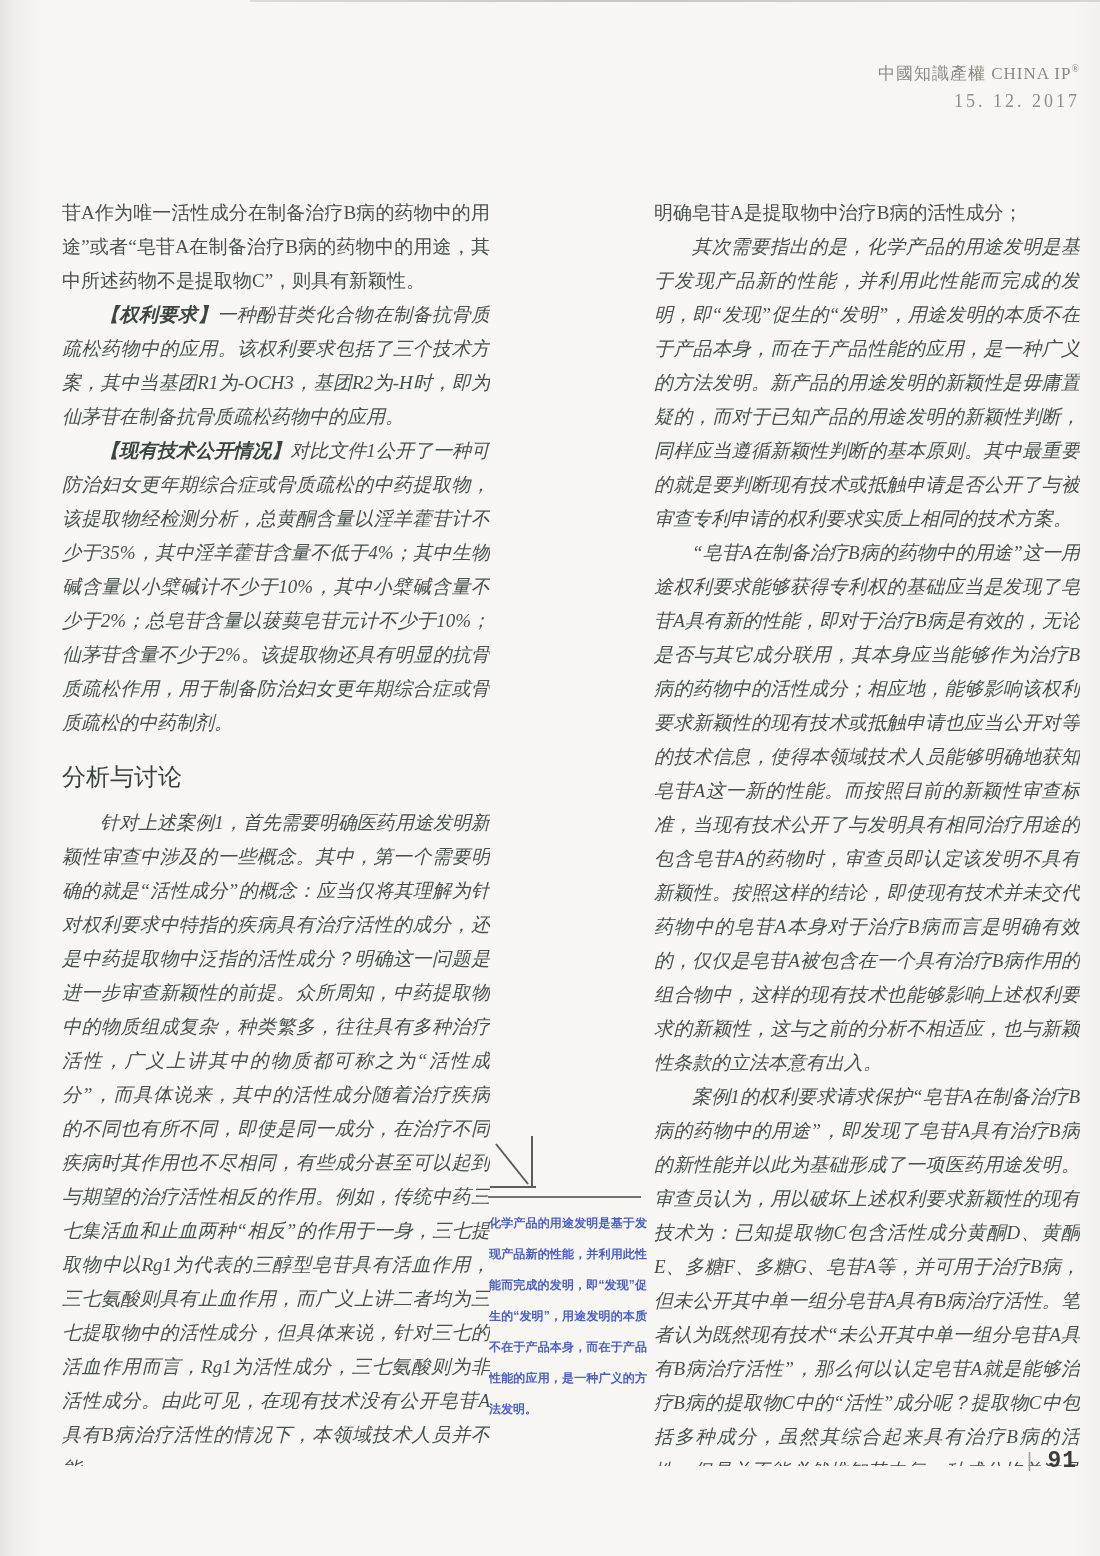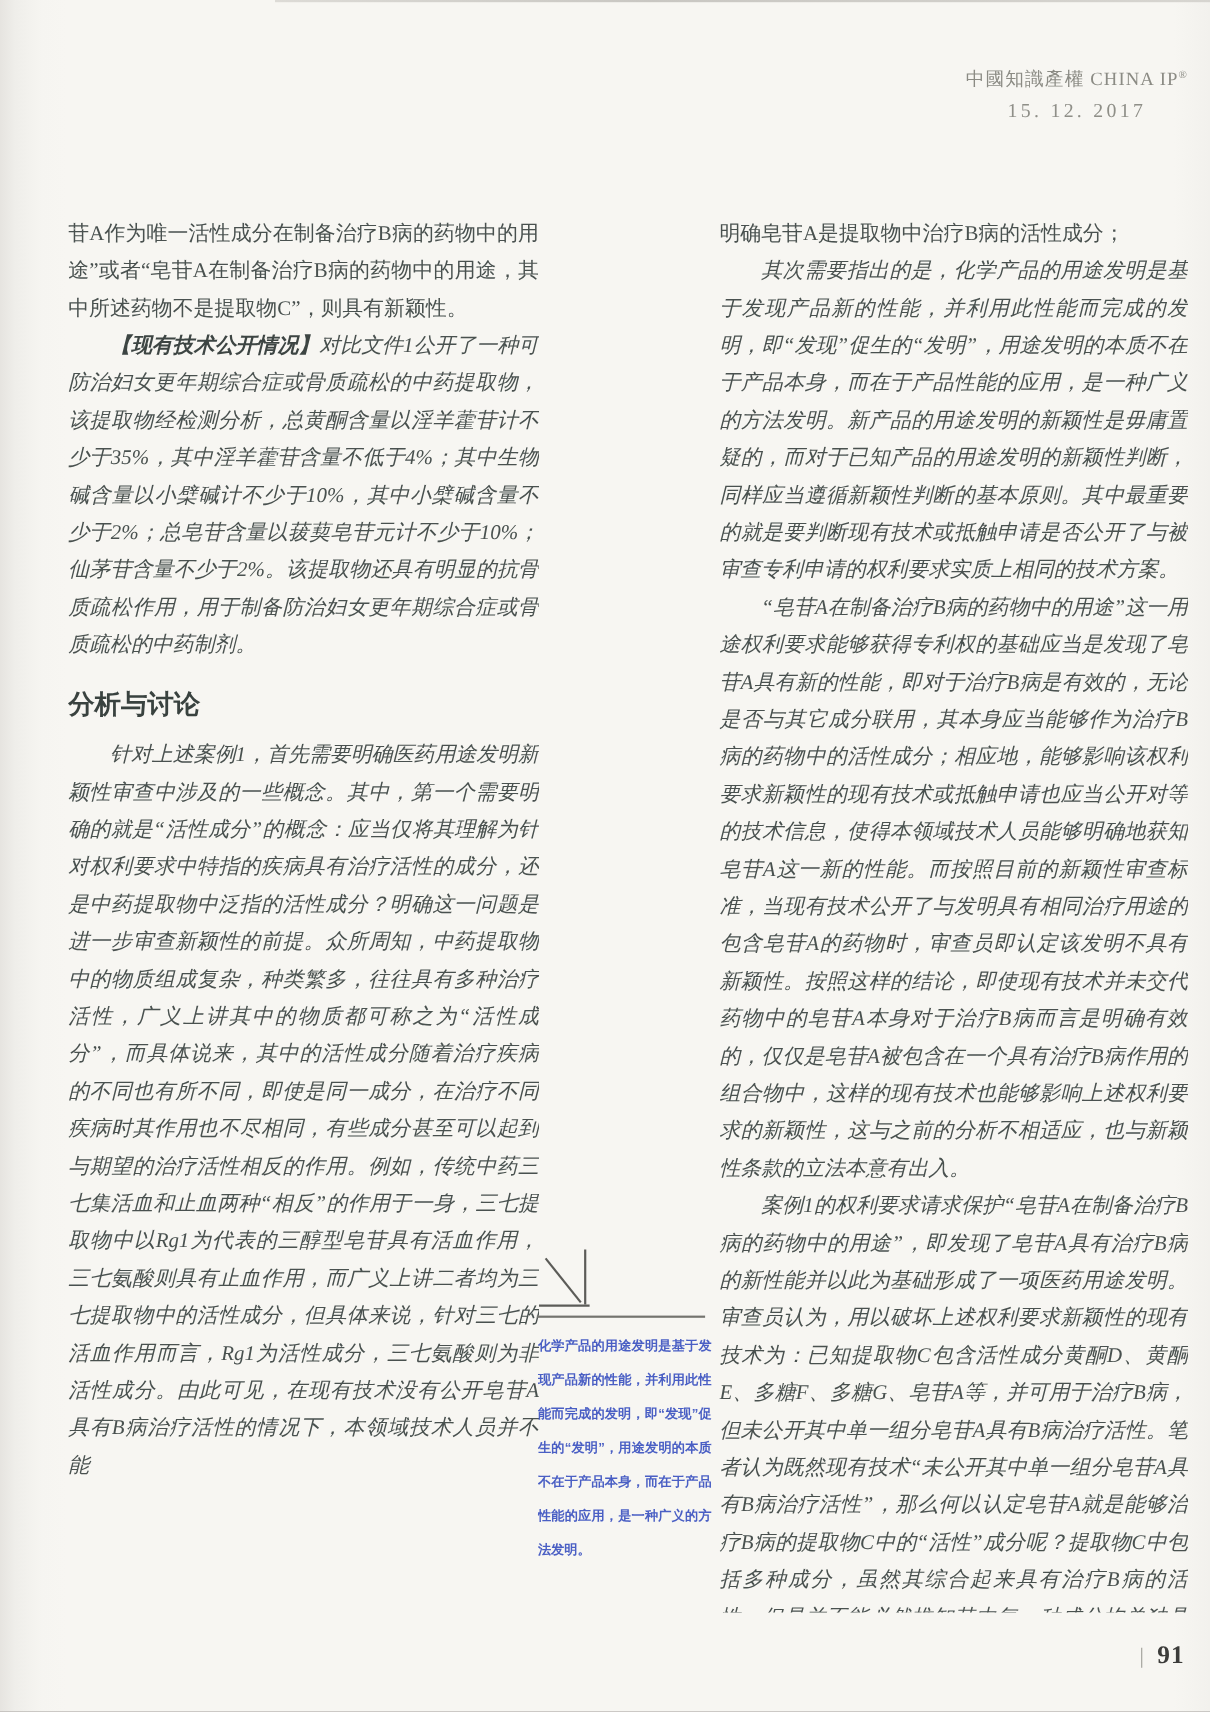--- a/index.html
+++ b/index.html
@@ -16,72 +16,73 @@
     position:absolute;top:0;left:250px;right:0;height:2px;
     background:linear-gradient(90deg,#d6d4cf,#bdbbb6 40%,#cfcdc8);
     opacity:.8;
   }
   .masthead{
     position:absolute;top:58px;right:20px;text-align:right;
     color:#8b8b84;
   }
   .mag-title{font-size:17px;line-height:22px;letter-spacing:1px;text-align:right;}
   .mag-title sup{font-size:10px;}
-  .mag-date{font-size:18px;line-height:24px;letter-spacing:3px;margin-top:4px;color:#8f8f88;text-align:center;}
+  .mag-date{font-size:18px;line-height:24px;letter-spacing:3px;margin-top:4px;color:#8f8f88;}
 
   .col{
     position:absolute;top:196px;width:428px;height:1270px;overflow:hidden;
     font-size:19px;line-height:34px;color:#49514f;
     text-align:justify;
   }
   .col-left{left:62px;}
   .col-right{left:654px;width:426px;}
   .para{margin:0;}
   .indent{text-indent:2em;font-style:italic;}
   .lead{font-weight:bold;color:#3d4543;}
   .section-heading{
     font-family:"Liberation Sans","DejaVu Sans",sans-serif;
-    font-weight:bold;font-size:24px;line-height:30px;color:#39423f;
+    font-weight:normal;font-size:24px;line-height:30px;color:#39423f;
     margin:22px 0 14px 0;text-indent:0;
   }
 
   .pullquote-arrow{position:absolute;left:486px;top:1132px;width:60px;height:62px;}
   .pullquote-rule{
     position:absolute;left:488px;top:1196px;width:153px;height:2px;
     background:#74746f;
   }
   .pullquote{
     position:absolute;left:489px;top:1208px;width:158px;height:330px;overflow:hidden;
     font-family:"Liberation Sans","DejaVu Sans",sans-serif;
     font-weight:bold;font-size:12px;line-height:31px;
     color:#4a5fc4;text-align:justify;margin:0;
   }
 
   .pagenum{
-    position:absolute;top:1492px;right:23px;
-    font-family:Liberation Serif, serif;
+    position:absolute;top:1448px;right:23px;
+    font-family:Liberation Mono, monospace;
     color:#3c3c3a;font-size:23px;line-height:26px;
   }
   .pagenum-bar{color:#a0a09a;font-weight:400;margin-right:12px;font-size:20px;}
   .pagenum-num{font-weight:bold;letter-spacing:1px;}
 </style>
 </head>
 <body>
 
 <div class="page">
 
   <div class="top-hairline"></div>
 
   <header class="masthead">
     <div class="mag-title"><span>中國知識產權 CHINA IP</span><sup>®</sup></div>
     <div class="mag-date">15. 12. 2017</div>
   </header>
 
   <section class="col col-left">
     <p class="para"><span>苷A作为唯一活性成分在制备治疗B病的药物中的用途”或者“皂苷A在制备治疗B病的药物中的用途，其中所述药物不是提取物C”，则具有新颖性。</span></p>
+    <p class="para indent"><b class="lead">【权利要求】</b><span>一种酚苷类化合物在制备抗骨质疏松药物中的应用。该权利要求包括了三个技术方案，其中当基团R1为-OCH3，基团R2为-H时，即为仙茅苷在制备抗骨质疏松药物中的应用。</span></p>
     <p class="para indent"><b class="lead">【现有技术公开情况】</b><span>对比文件1公开了一种可防治妇女更年期综合症或骨质疏松的中药提取物，该提取物经检测分析，总黄酮含量以淫羊藿苷计不少于35%，其中淫羊藿苷含量不低于4%；其中生物碱含量以小檗碱计不少于10%，其中小檗碱含量不少于2%；总皂苷含量以菝葜皂苷元计不少于10%；仙茅苷含量不少于2%。该提取物还具有明显的抗骨质疏松作用，用于制备防治妇女更年期综合症或骨质疏松的中药制剂。</span></p>
     <h2 class="section-heading">分析与讨论</h2>
     <p class="para indent"><span>针对上述案例1，首先需要明确医药用途发明新颖性审查中涉及的一些概念。其中，第一个需要明确的就是“活性成分”的概念：应当仅将其理解为针对权利要求中特指的疾病具有治疗活性的成分，还是中药提取物中泛指的活性成分？明确这一问题是进一步审查新颖性的前提。众所周知，中药提取物中的物质组成复杂，种类繁多，往往具有多种治疗活性，广义上讲其中的物质都可称之为“活性成分”，而具体说来，其中的活性成分随着治疗疾病的不同也有所不同，即使是同一成分，在治疗不同疾病时其作用也不尽相同，有些成分甚至可以起到与期望的治疗活性相反的作用。例如，传统中药三七集活血和止血两种“相反”的作用于一身，三七提取物中以Rg1为代表的三醇型皂苷具有活血作用，三七氨酸则具有止血作用，而广义上讲二者均为三七提取物中的活性成分，但具体来说，针对三七的活血作用而言，Rg1为活性成分，三七氨酸则为非活性成分。由此可见，在现有技术没有公开皂苷A具有B病治疗活性的情况下，本领域技术人员并不能</span></p>
   </section>
 
   <section class="col col-right">
     <p class="para"><span>明确皂苷A是提取物中治疗B病的活性成分；</span></p>
     <p class="para indent"><span>其次需要指出的是，化学产品的用途发明是基于发现产品新的性能，并利用此性能而完成的发明，即“发现”促生的“发明”，用途发明的本质不在于产品本身，而在于产品性能的应用，是一种广义的方法发明。新产品的用途发明的新颖性是毋庸置疑的，而对于已知产品的用途发明的新颖性判断，同样应当遵循新颖性判断的基本原则。其中最重要的就是要判断现有技术或抵触申请是否公开了与被审查专利申请的权利要求实质上相同的技术方案。</span></p>
     <p class="para indent"><span>“皂苷A在制备治疗B病的药物中的用途”这一用途权利要求能够获得专利权的基础应当是发现了皂苷A具有新的性能，即对于治疗B病是有效的，无论是否与其它成分联用，其本身应当能够作为治疗B病的药物中的活性成分；相应地，能够影响该权利要求新颖性的现有技术或抵触申请也应当公开对等的技术信息，使得本领域技术人员能够明确地获知皂苷A这一新的性能。而按照目前的新颖性审查标准，当现有技术公开了与发明具有相同治疗用途的包含皂苷A的药物时，审查员即认定该发明不具有新颖性。按照这样的结论，即使现有技术并未交代药物中的皂苷A本身对于治疗B病而言是明确有效的，仅仅是皂苷A被包含在一个具有治疗B病作用的组合物中，这样的现有技术也能够影响上述权利要求的新颖性，这与之前的分析不相适应，也与新颖性条款的立法本意有出入。</span></p>
     <p class="para indent"><span>案例1的权利要求请求保护“皂苷A在制备治疗B病的药物中的用途”，即发现了皂苷A具有治疗B病的新性能并以此为基础形成了一项医药用途发明。审查员认为，用以破坏上述权利要求新颖性的现有技术为：已知提取物C包含活性成分黄酮D、黄酮E、多糖F、多糖G、皂苷A等，并可用于治疗B病，但未公开其中单一组分皂苷A具有B病治疗活性。笔者认为既然现有技术“未公开其中单一组分皂苷A具有B病治疗活性”，那么何以认定皂苷A就是能够治疗B病的提取物C中的“活性”成分呢？提取物C中包括多种成分，虽然其综合起来具有治疗B病的活性，但是并不能必然推知其中每一种成分均单独具有治疗B病的活性。也就是</span></p>

